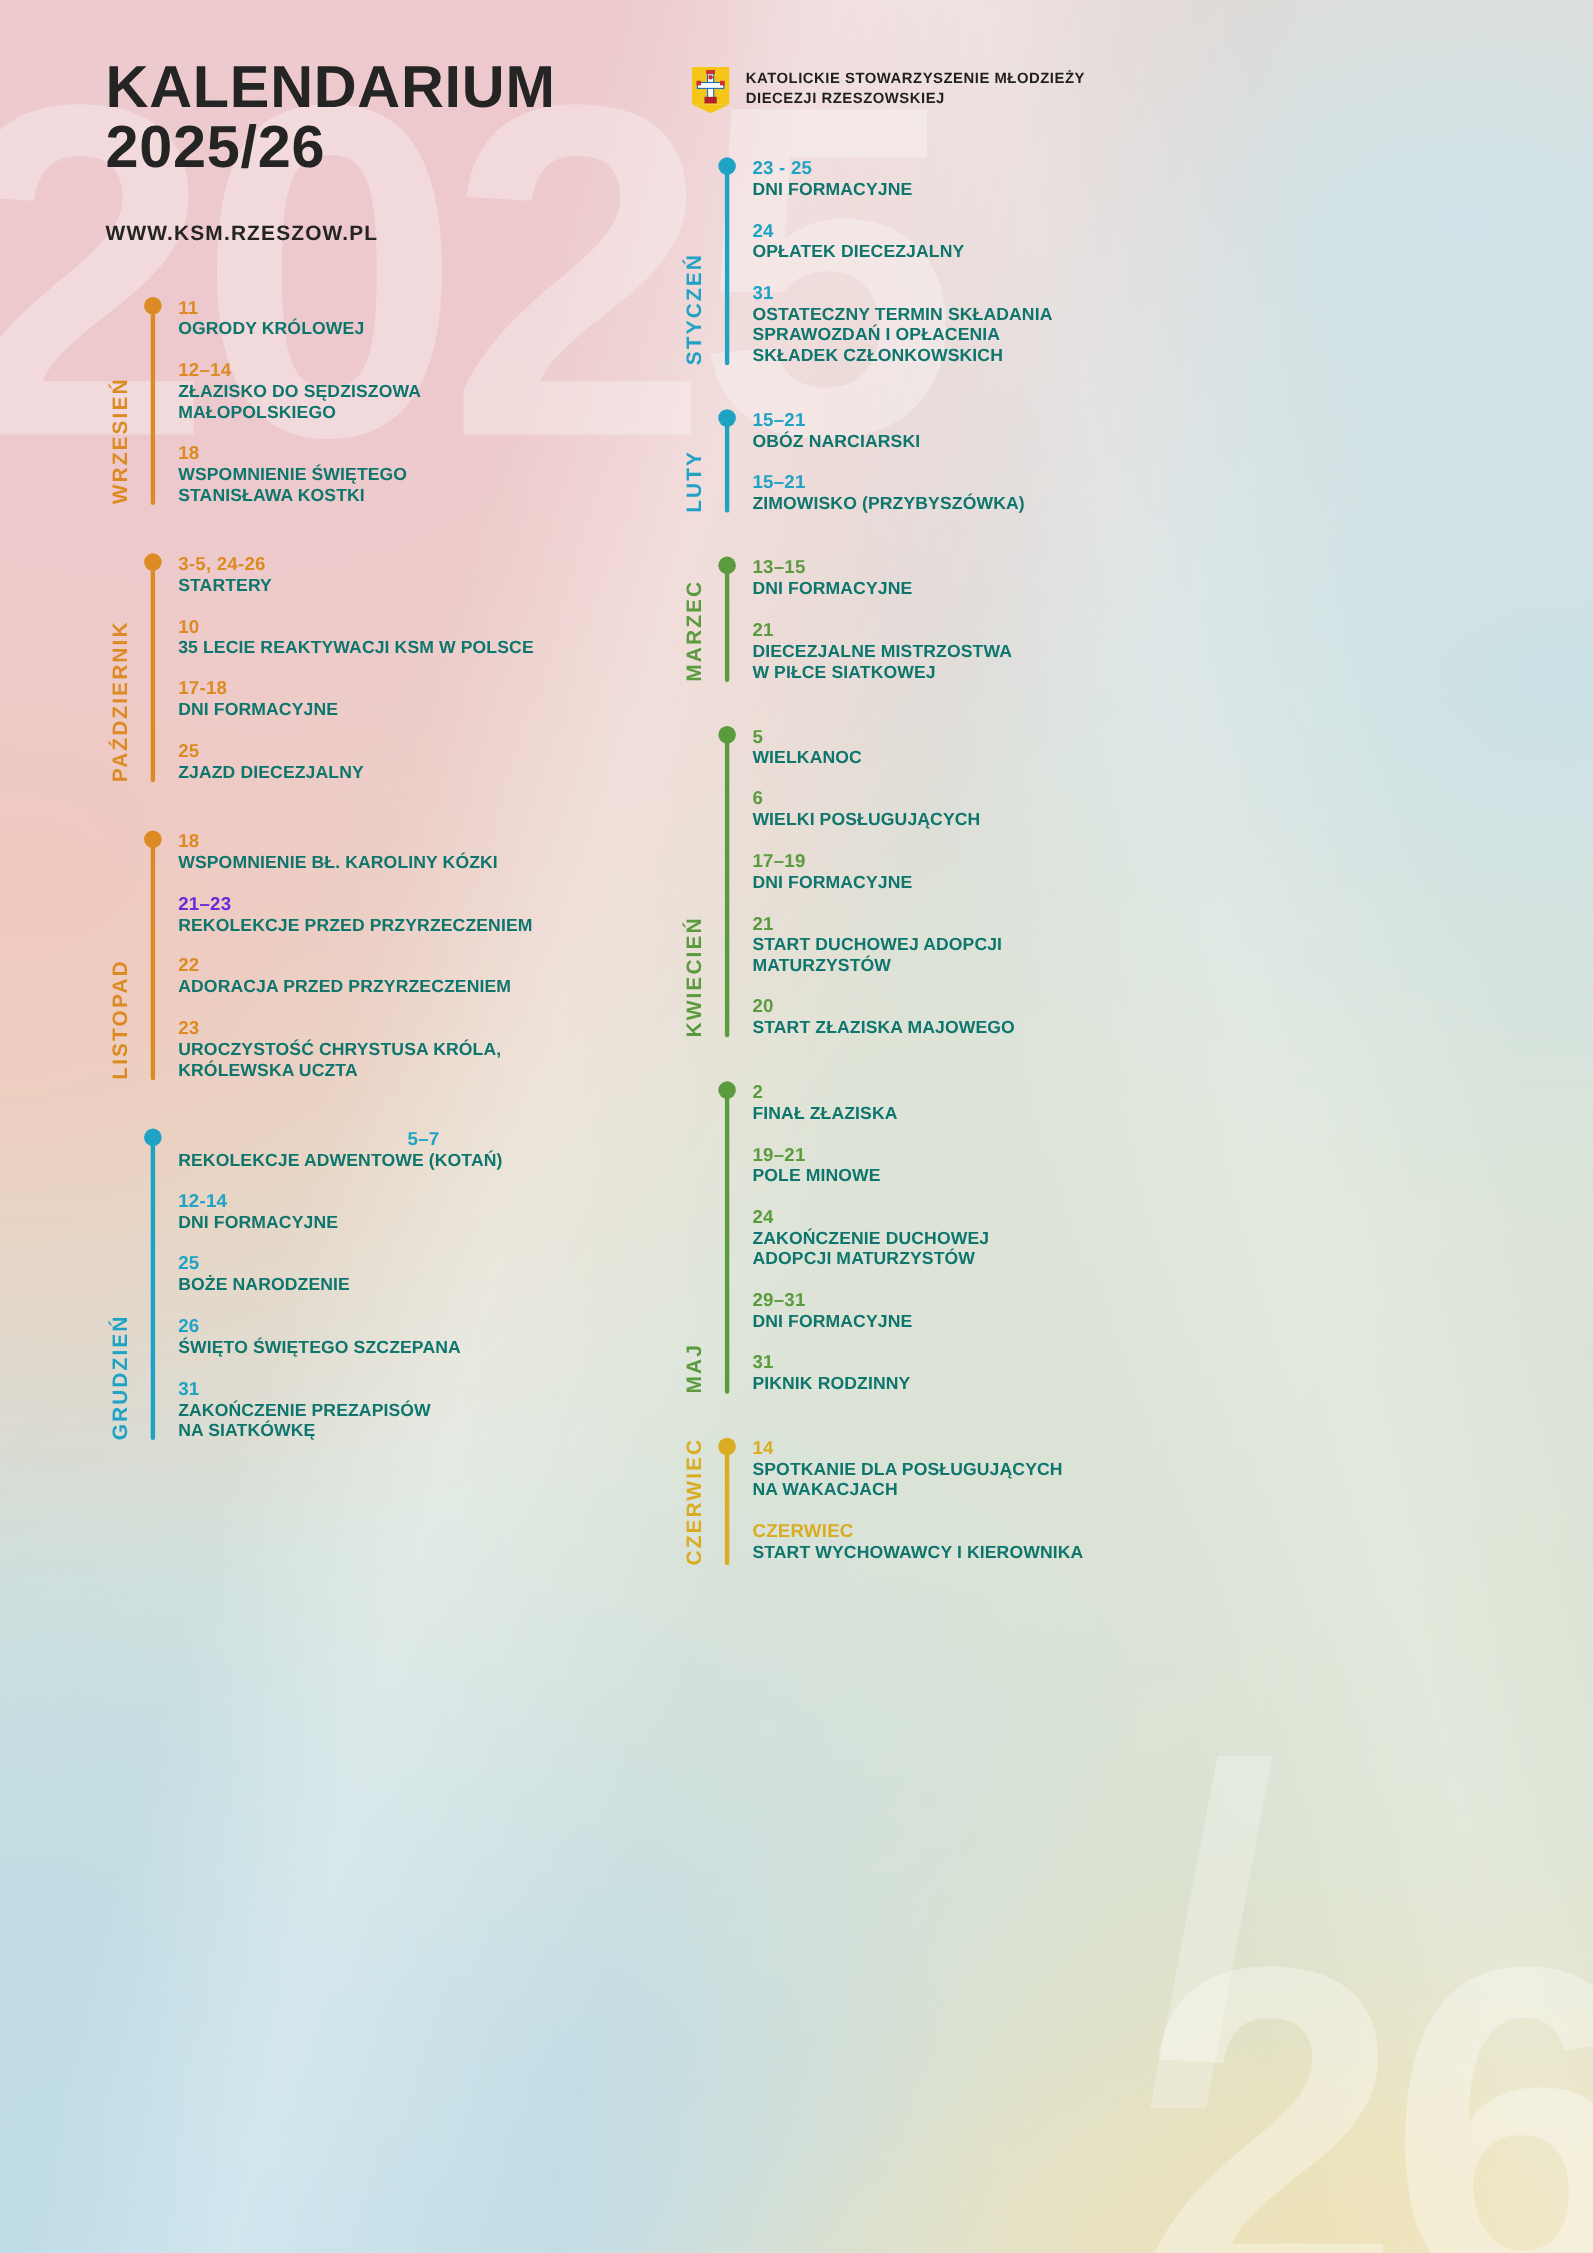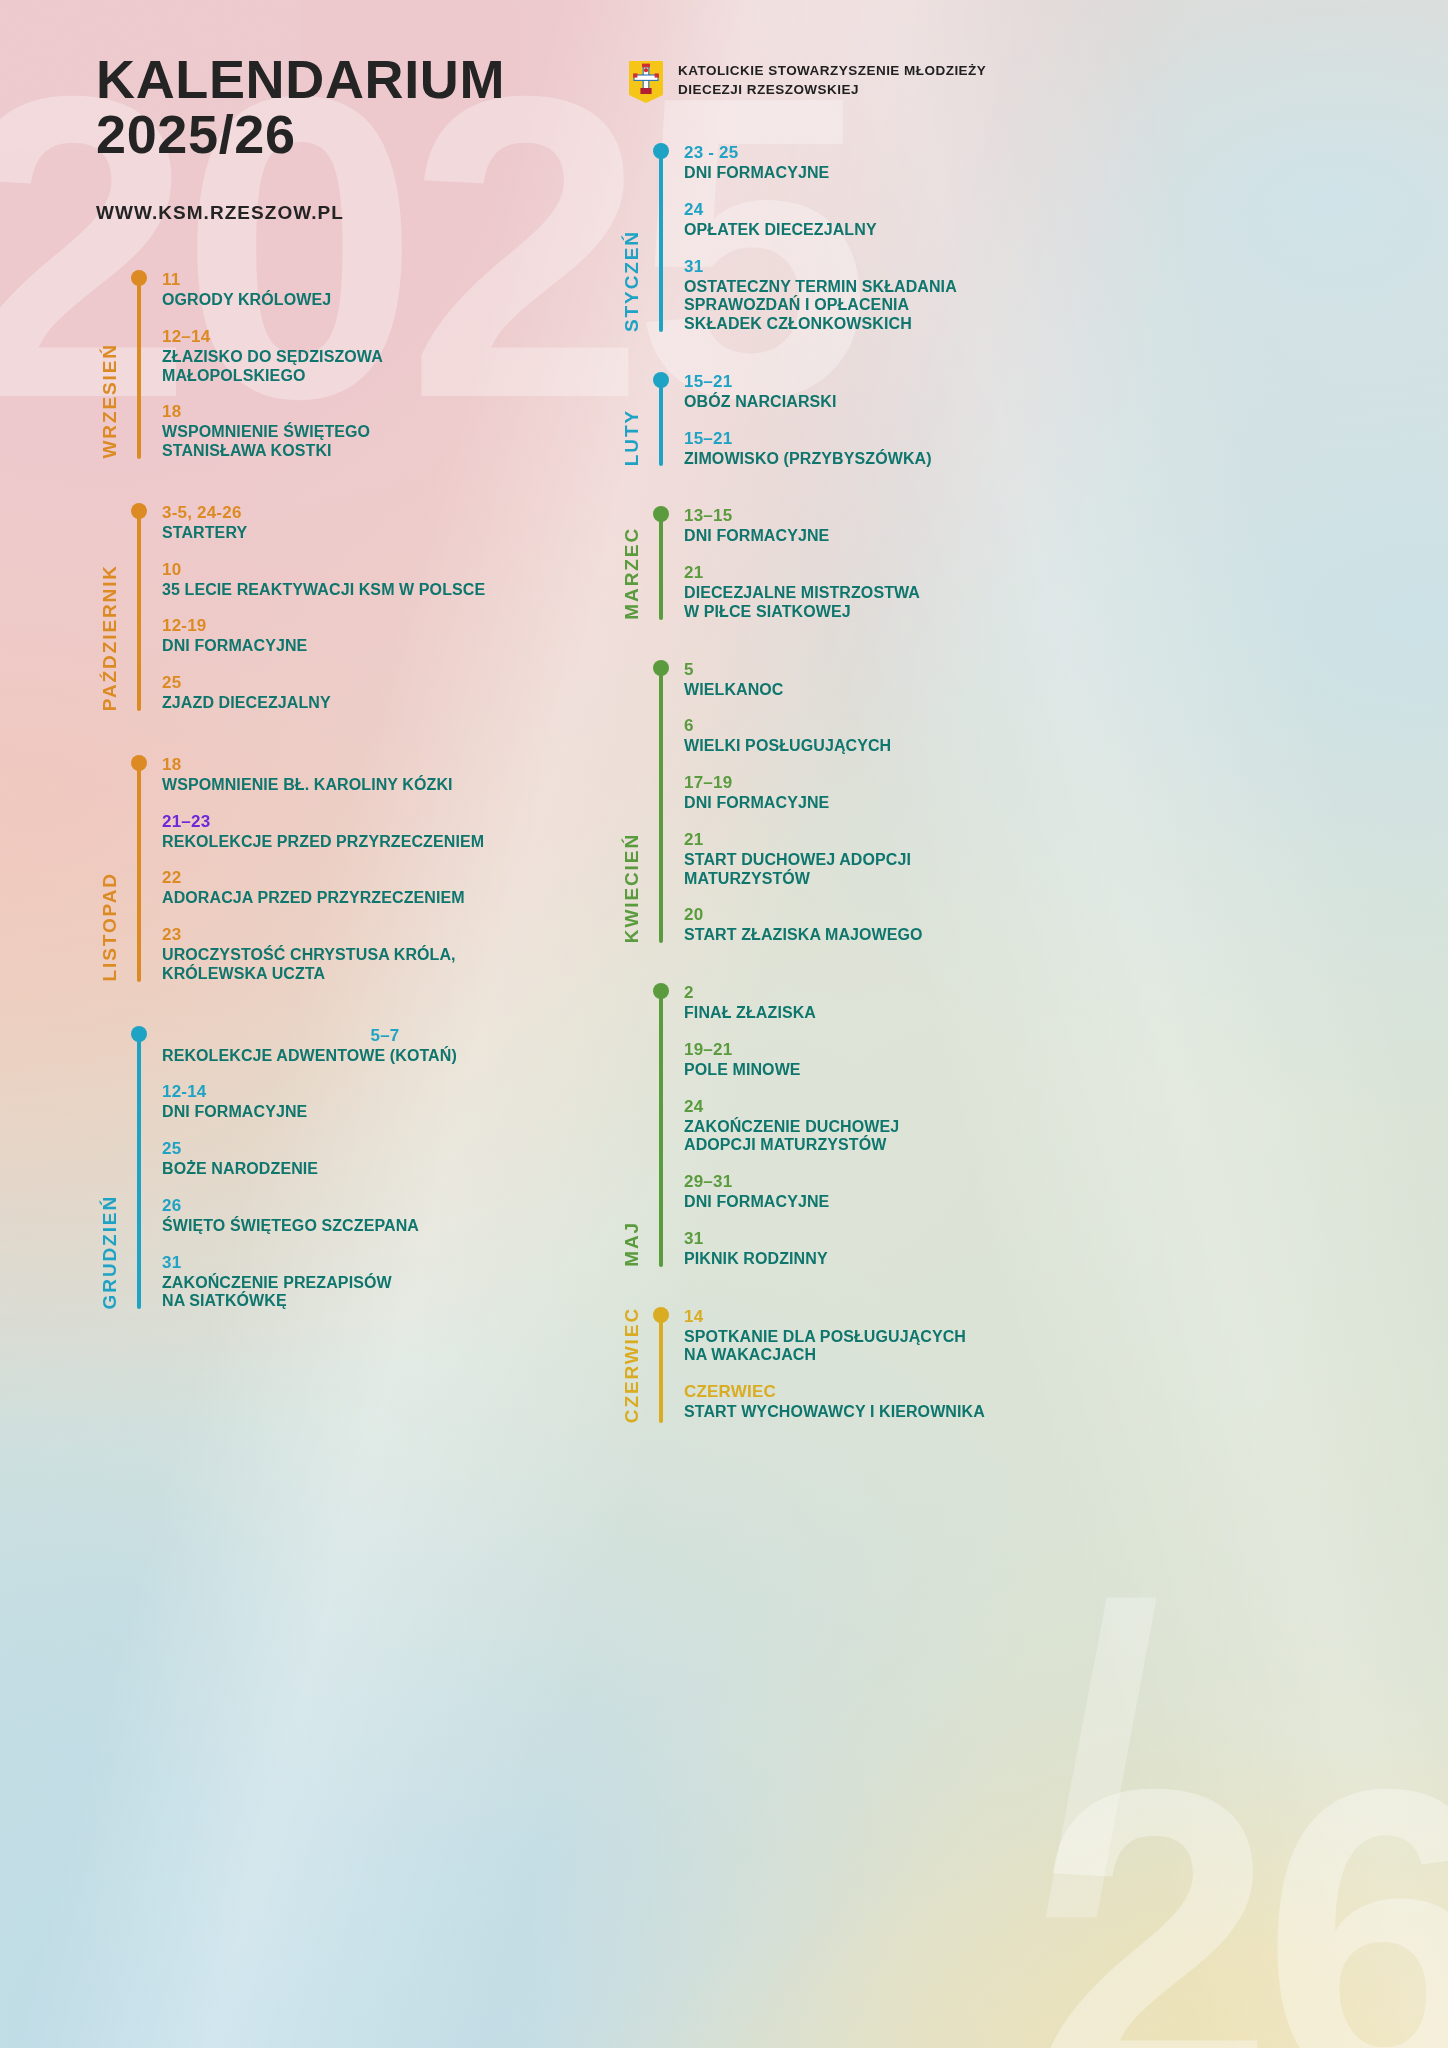--- a/index.html
+++ b/index.html
@@ -199,21 +199,21 @@
       <div class="events">
         <div class="event">
           <div class="event-date" style="color: rgb(220, 139, 36);">3-5, 24-26</div>
           <div class="event-name">STARTERY</div>
         </div>
         <div class="event">
           <div class="event-date" style="color: rgb(220, 139, 36);">10</div>
           <div class="event-name">35 LECIE REAKTYWACJI KSM W POLSCE</div>
         </div>
         <div class="event">
-          <div class="event-date" style="color: rgb(220, 139, 36);">12-19</div>
+          <div class="event-date" style="color: rgb(220, 139, 36);">17-18</div>
           <div class="event-name">DNI FORMACYJNE</div>
         </div>
         <div class="event">
           <div class="event-date" style="color: rgb(220, 139, 36);">25</div>
           <div class="event-name">ZJAZD DIECEZJALNY</div>
         </div>
       </div>
     </div>
     <div class="month">
       <div class="month-label-box">

